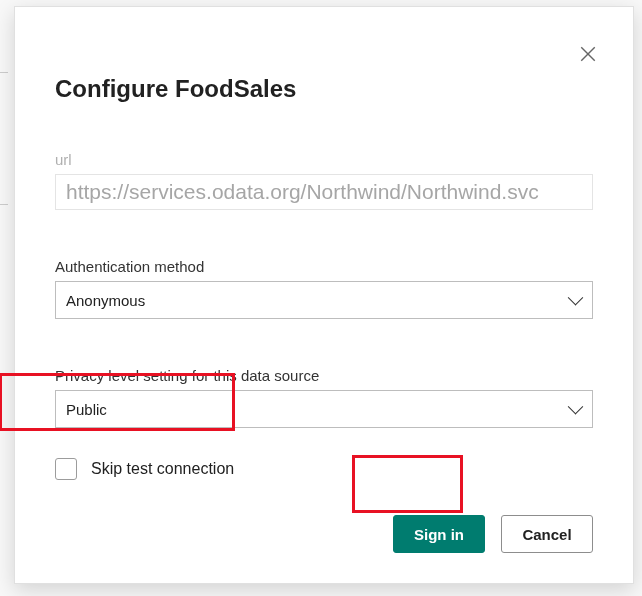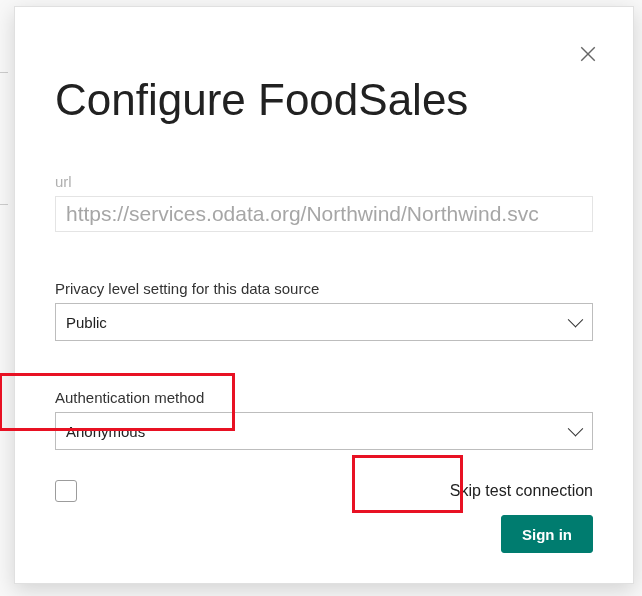--- a/index.html
+++ b/index.html
@@ -33,22 +33,22 @@
       position: absolute;
       top: 38px;
       right: 36px;
       width: 18px;
       height: 18px;
       cursor: pointer;
       color: #666;
     }
     .close-btn svg { width: 100%; height: 100%; }
     .dialog-title {
-      font-size: 44px;
-      font-weight: 400;
+      font-size: 24px;
+      font-weight: 700;
       color: #212121;
       margin-top: 38px;
       margin-bottom: 30px;
     }
     .field-label {
       font-size: 15px;
       color: #333;
       margin-bottom: 6px;
     }
     .field-label.muted { color: #b0b0b0; }
@@ -90,21 +90,20 @@
       border-right: 1.5px solid #333;
       border-bottom: 1.5px solid #333;
       transform: translateY(-70%) rotate(45deg);
       pointer-events: none;
     }
     .checkbox-row {
       display: flex;
       align-items: center;
       gap: 14px;
       margin-top: 30px;
-      justify-content: space-between;
     }
     .checkbox-box {
       width: 22px;
       height: 22px;
       border: 1px solid #9c9c9c;
       border-radius: 3px;
       background: #fff;
       cursor: pointer;
     }
     .checkbox-label {
@@ -163,47 +162,48 @@
       <line x1="2" y1="2" x2="14" y2="14"></line>
       <line x1="14" y1="2" x2="2" y2="14"></line>
     </svg>
   </div>
 
   <h1 class="dialog-title">Configure FoodSales</h1>
 
   <div class="group">
     <div class="field-label muted">url</div>
     <input class="text-input" type="text" readonly="" value="https://services.odata.org/Northwind/Northwind.svc" style="">
+  </div>
+
+  <div class="group">
+    <div class="field-label">Authentication method</div>
+    <div class="select-wrap">
+      <select>
+        <option>Anonymous</option>
+      </select>
+      
+    </div>
   </div>
 
   <div class="group">
     <div class="field-label">Privacy level setting for this data source</div>
     <div class="select-wrap">
       <select>
         <option>Public</option>
       </select>
       
     </div>
   </div>
 
-  <div class="group">
-    <div class="field-label">Authentication method</div>
-    <div class="select-wrap">
-      <select>
-        <option>Anonymous</option>
-      </select>
-      
-    </div>
-  </div>
-
   <div class="checkbox-row">
     <div class="checkbox-box"></div>
     <span class="checkbox-label">Skip test connection</span>
   </div>
 
   <div class="button-row">
     <button class="btn btn-primary">Sign in</button>
+    <button class="btn btn-secondary">Cancel</button>
   </div>
 
   <div class="annot" style="left:-16px; top:366px; width:236px; height:58px;"></div>
   <div class="annot" style="left:337px; top:448px; width:111px; height:58px;"></div>
 
 </div>
 
 </body></html>

